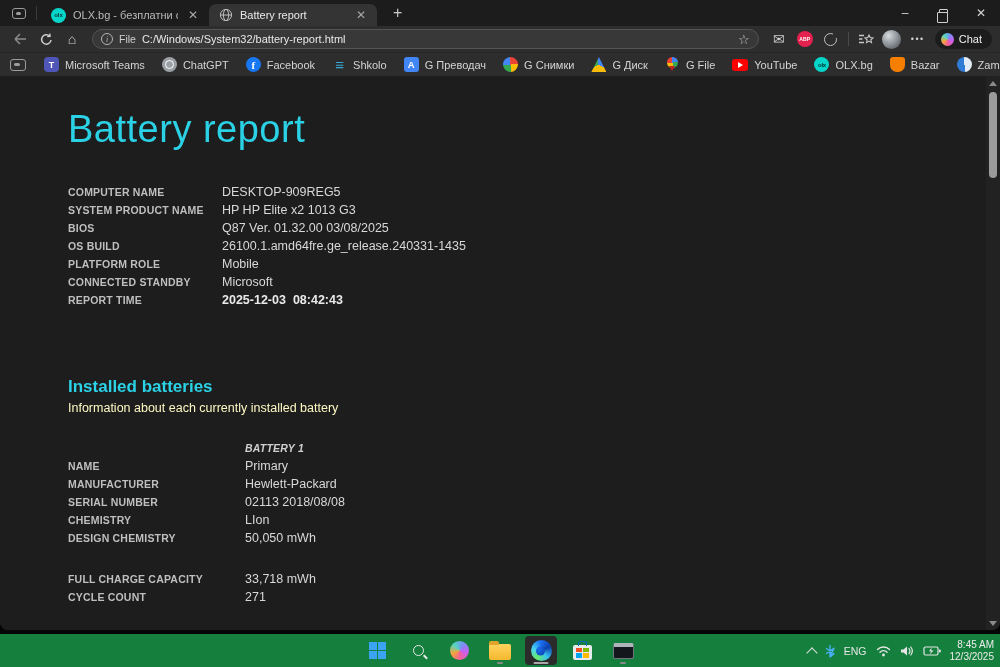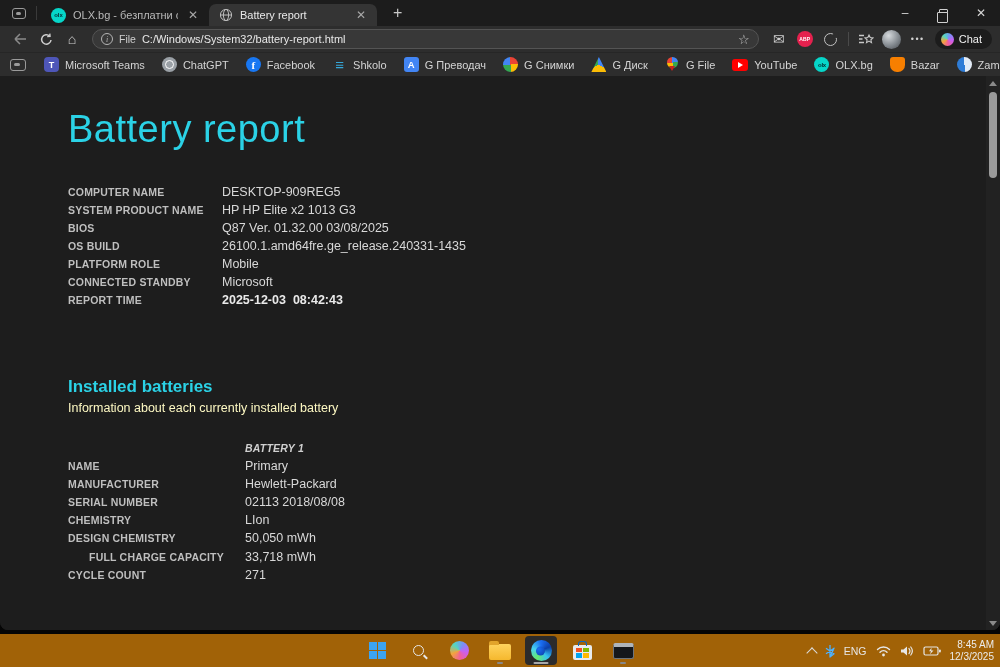--- a/index.html
+++ b/index.html
@@ -77,32 +77,32 @@
   .row { display:flex; height:18px; align-items:center; }
   .lbl { width:154px; font-size:10.5px; font-weight:bold; color:#bfbfbf; letter-spacing:.2px; flex:none; }
   .lbl-wide { width:177px; }
   .val { font-size:12.5px; color:#d8d8d8; white-space:pre; }
   .strong { font-weight:bold; color:#eaeaea; }
   .section { margin-top:68px; }
   .sec-h { font-size:17px; font-weight:600; color:#2bd2e6; }
   .sec-sub { font-size:12.5px; color:#fef9c3; margin-top:4px; }
   .bat-table { margin-top:24px; }
   .bat-head { font-size:10.5px; font-weight:bold; color:#d0d0d0; letter-spacing:.2px;font-style:italic; }
-  .gap-top { margin-top:1px;text-align:center; }
+  .gap-top { margin-top:23px; }
 
   
   .scrollbar { position:absolute; top:0; right:0; width:14px; height:100%; background:#222; }
   .sb-arrow { position:absolute; left:0; width:14px; height:14px; display:flex; align-items:center; justify-content:center; }
   .sb-up { top:0; } .sb-down { bottom:0; }
   .tri-up { border:4px solid transparent; border-bottom:5px solid #8a8a8a; margin-top:-4px; }
   .tri-down { border:4px solid transparent; border-top:5px solid #8a8a8a; margin-bottom:-4px; }
   .sb-thumb { position:absolute; left:3px; top:16px; width:8px; height:86px; border-radius:4px; background:#9b9b9b; }
 
   
-  .taskbar { position:absolute; bottom:0; left:0; width:1000px; height:33px; background:#a16207; }
+  .taskbar { position:absolute; bottom:0; left:0; width:1000px; height:33px; background:#15803d; }
   .tb-center { position:absolute; left:50%; top:0; transform:translateX(-50%); height:33px; display:flex; align-items:center; gap:9px; }
   .tb-item { width:32px; height:29px; display:flex; align-items:center; justify-content:center; border-radius:4px; position:relative; }
   .tb-item.active-app { background:#2b2b2b; }
   .run-dot { position:absolute; bottom:1px; left:50%; transform:translateX(-50%); width:6px; height:2.5px; border-radius:2px; background:#888; }
   .run-dot.wide { width:15px; background:#a8a8a8; }
   .win-logo { width:17px; height:17px; display:grid; grid-template-columns:8px 8px; grid-template-rows:8px 8px; gap:1px; }
   .win-logo span { background:#3ba4f2; }
   .search-ic { width:11px; height:11px; border:1.8px solid #e8e8e8; border-radius:50%; position:relative; }
   .search-ic::after { content:""; position:absolute; width:5px; height:1.8px; background:#e8e8e8; transform:rotate(45deg); left:9px; top:10px; }
   .copilot-big { width:19px; height:19px; border-radius:50%; background:conic-gradient(from 30deg,#7a8ff7,#c95ff2,#f25f9a,#f2a53c,#53d7c0,#7a8ff7); }

